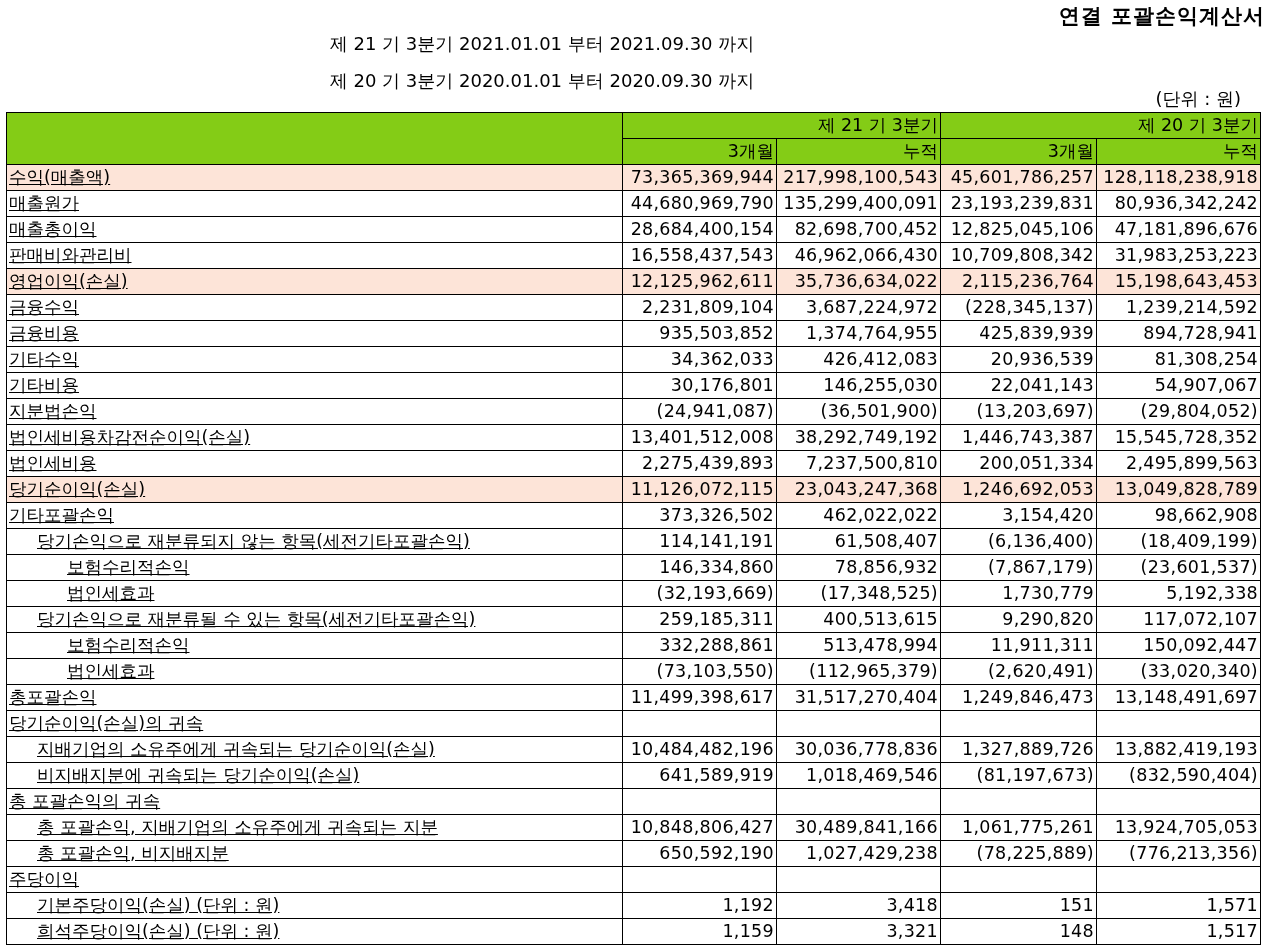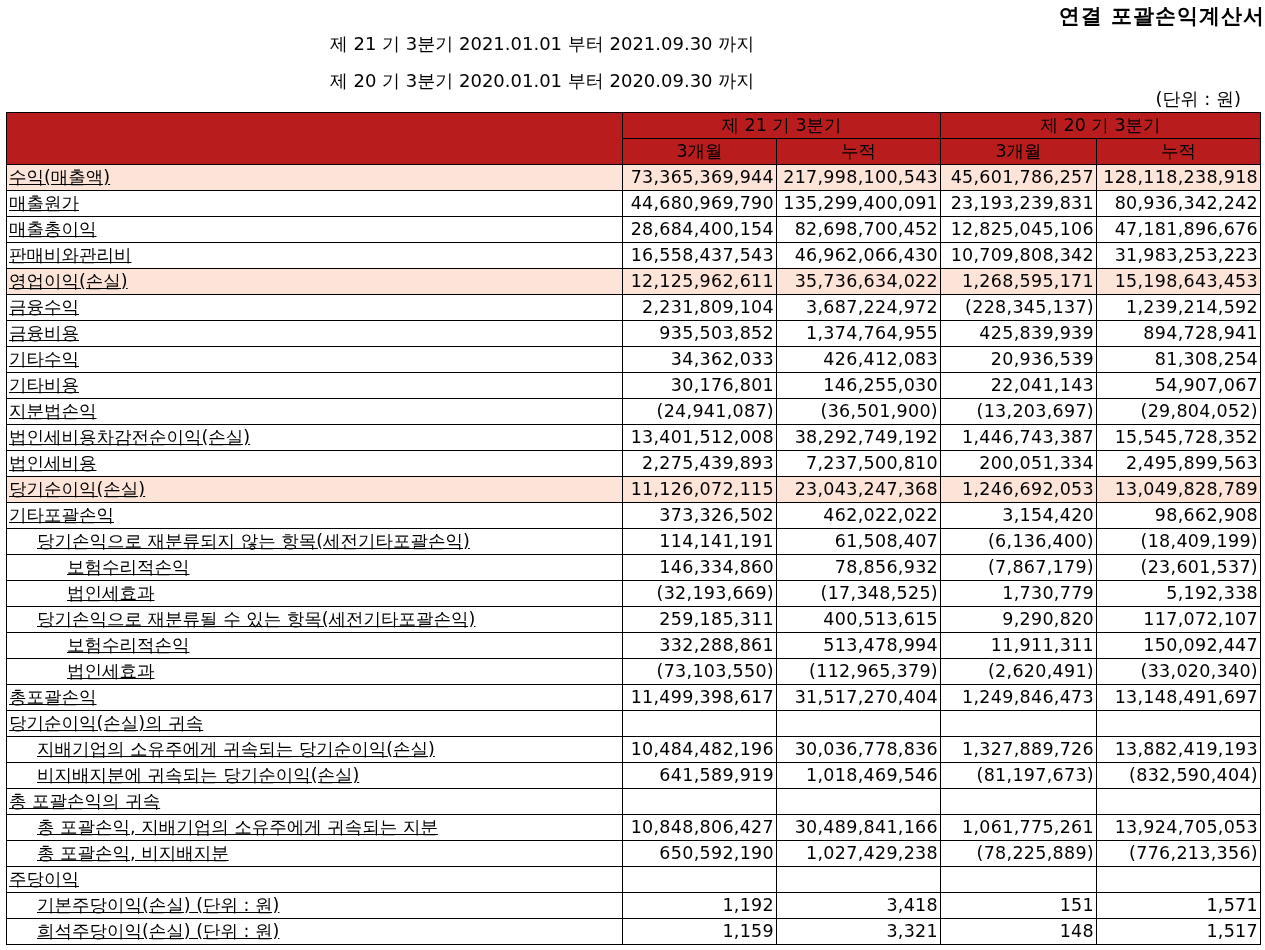--- a/index.html
+++ b/index.html
@@ -8,21 +8,21 @@
   .title { position: absolute; left: 0; width: 1265px; top: 2px; text-align: right;
            font-size: 21px; font-weight: bold; letter-spacing: 1px; height: 28px; line-height: 28px; }
   .period { position: absolute; left: 0; width: 1084px; text-align: center;
             font-size: 18px; height: 26px; line-height: 26px; }
   .p1 { top: 31px; } .p2 { top: 57px; margin-top: 11px; }
   .unit { position: absolute; right: 24px; top: 86px; font-size: 18px; height: 26px; line-height: 26px; }
   table.fs { position: absolute; left: 6px; top: 112px; border-collapse: collapse;
              table-layout: fixed; width: 1254px; font-size: 17.5px; }
   table.fs td, table.fs th { border: 1px solid #000; height: 25px; padding: 0 2px;
              line-height: 25px; white-space: nowrap; overflow: hidden; font-weight: normal; }
-  table.fs th { background: #b91c1c; text-align: center; }
+  table.fs th { background: #84cc16; text-align: right; }
   table.fs td.num { text-align: right; letter-spacing: 0.3px; }
   table.fs td.label { text-align: left; text-decoration: underline; }
   tr.hl td { background: #fde4d8; }
   .ind1 { padding-left: 30px !important; }
   .ind2 { padding-left: 60px !important; }
 </style>
 </head>
 <body>
 
 <div class="title">연결 포괄손익계산서</div>
@@ -77,21 +77,21 @@
         <td class="label">판매비와관리비</td>
         <td class="num">16,558,437,543</td>
         <td class="num">46,962,066,430</td>
         <td class="num">10,709,808,342</td>
         <td class="num">31,983,253,223</td>
       </tr>
       <tr class="hl">
         <td class="label">영업이익(손실)</td>
         <td class="num">12,125,962,611</td>
         <td class="num">35,736,634,022</td>
-        <td class="num">1,268,595,171</td>
+        <td class="num">2,115,236,764</td>
         <td class="num">15,198,643,453</td>
       </tr>
       <tr>
         <td class="label">금융수익</td>
         <td class="num">2,231,809,104</td>
         <td class="num">3,687,224,972</td>
         <td class="num">(228,345,137)</td>
         <td class="num">1,239,214,592</td>
       </tr>
       <tr>

